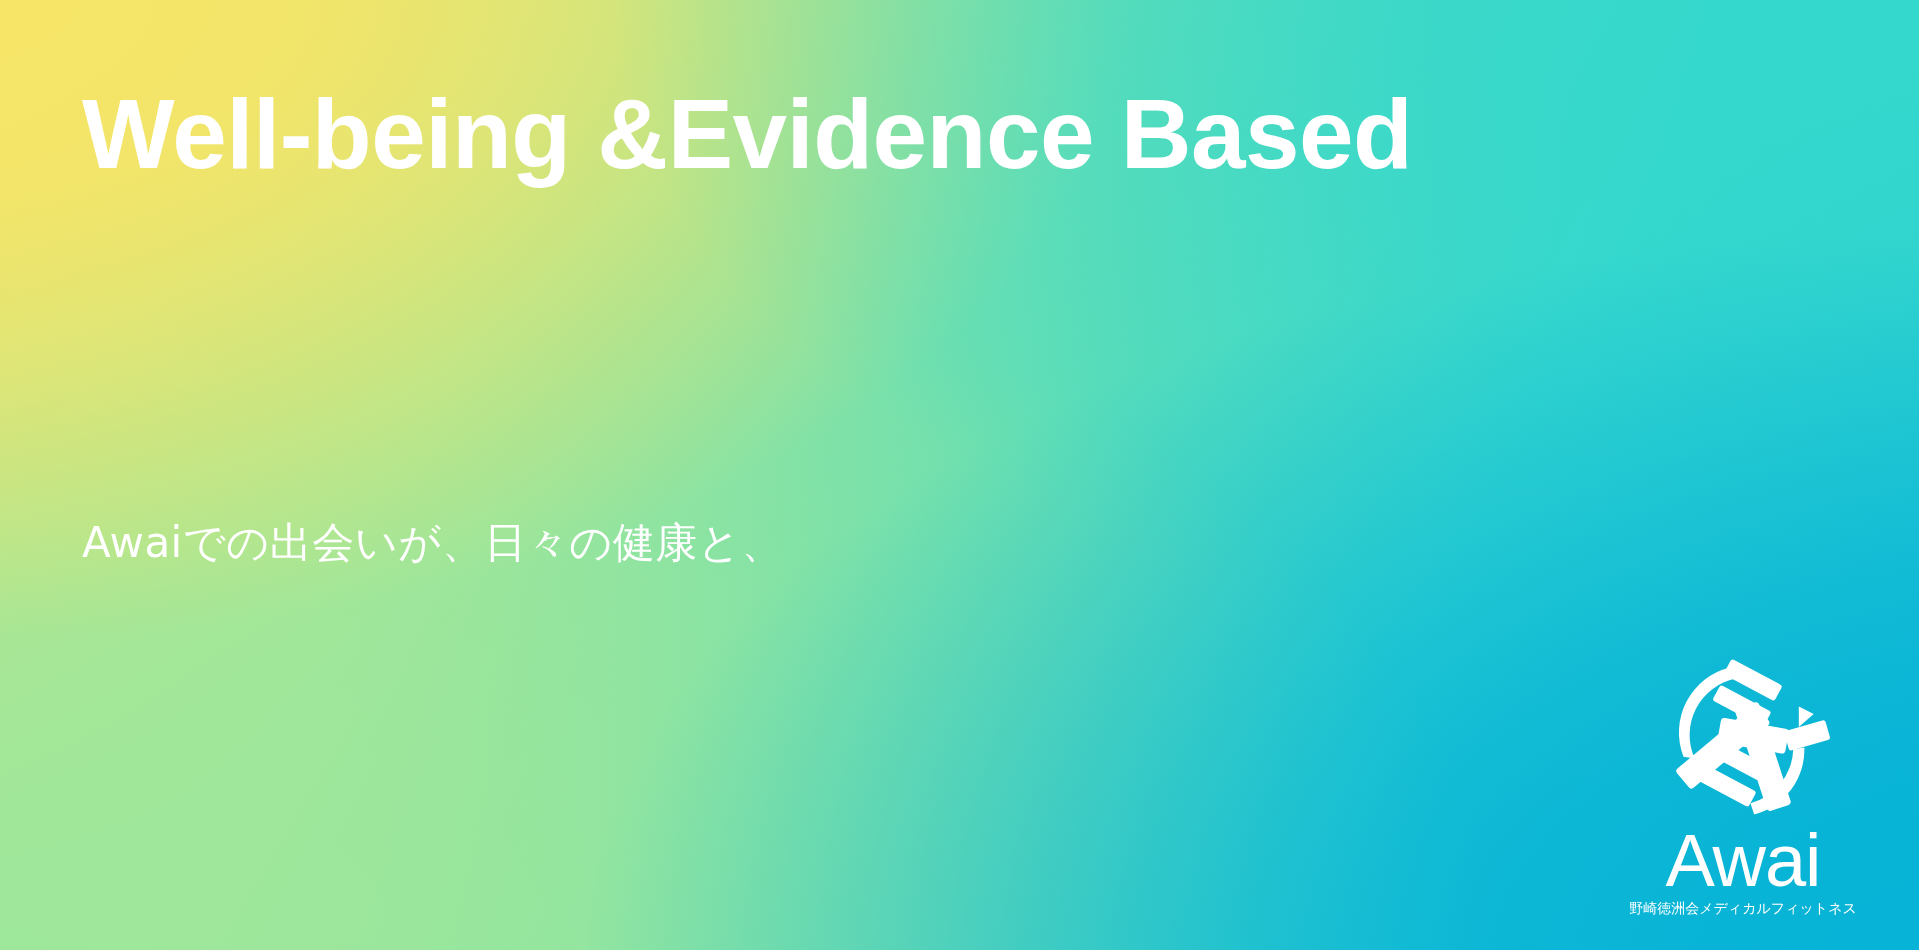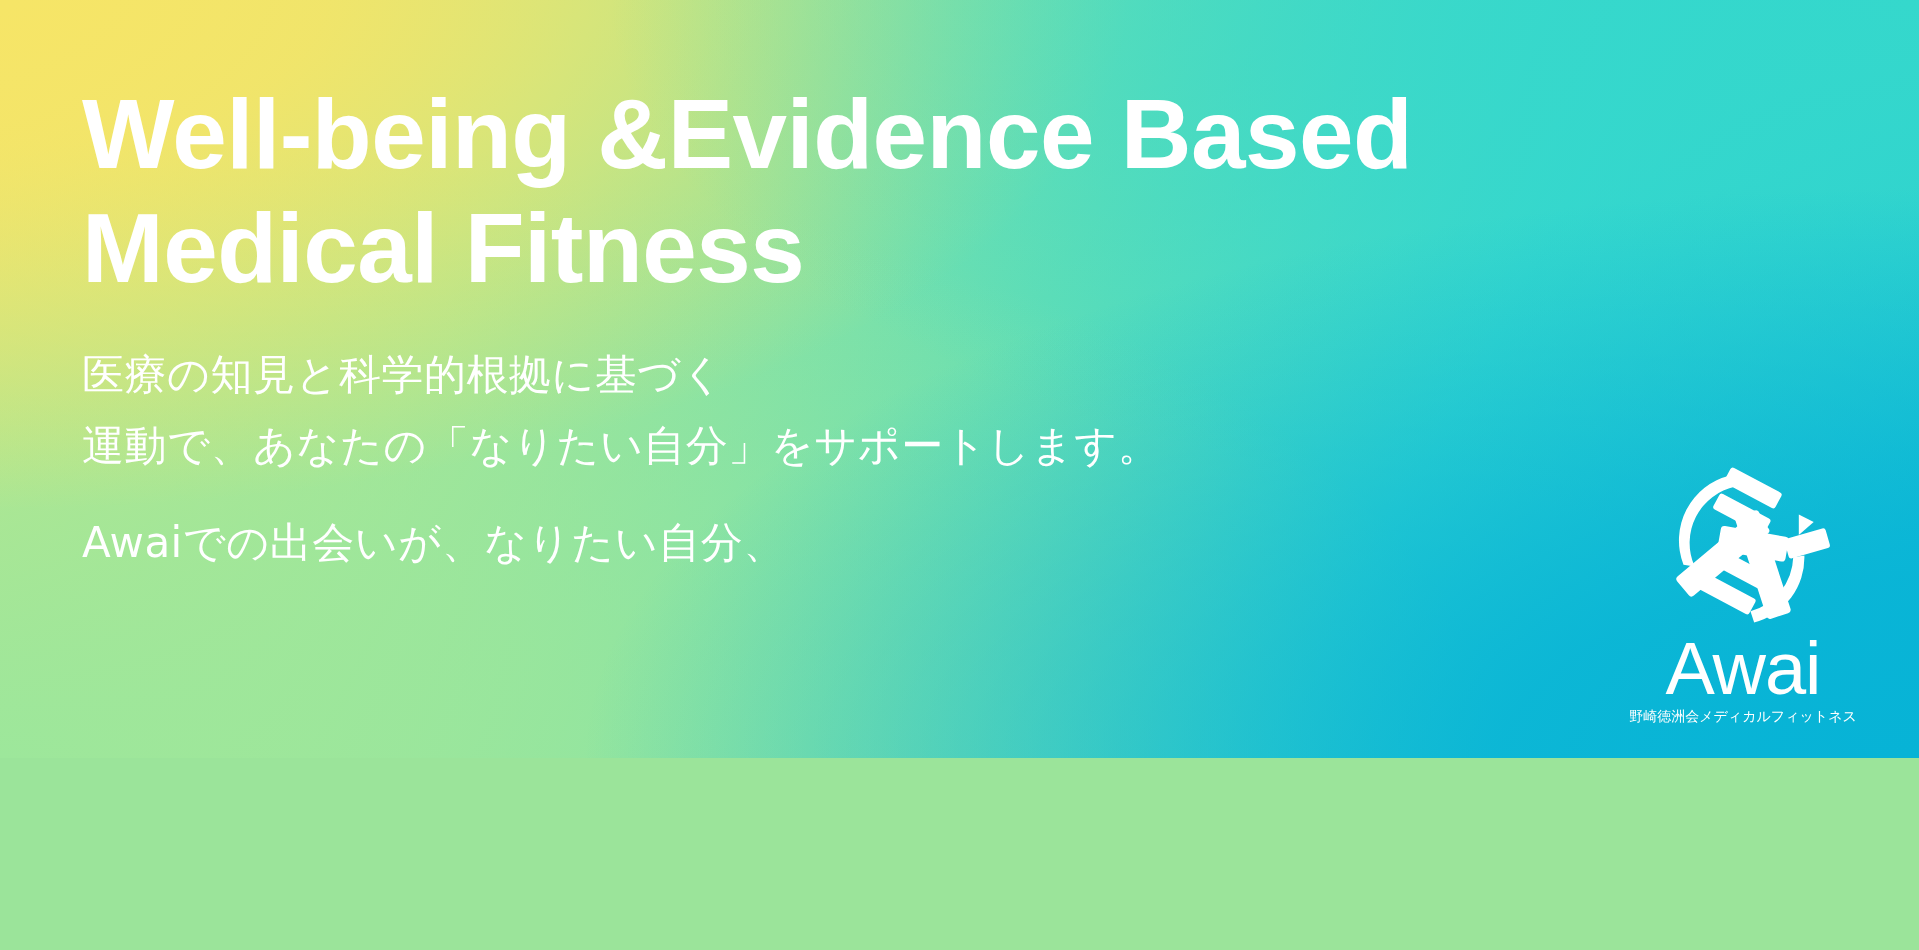--- a/index.html
+++ b/index.html
@@ -6,21 +6,21 @@
   html, body { width:1919px; height:950px; overflow:hidden; }
   body {
     font-family:"Liberation Sans", sans-serif;
     background:#9BE49A;
     position:relative;
   }
 
   
   #hero-banner {
     position:absolute; inset:0;
-    width:1919px; height:758px;
+    width:1919px; height:950px;
     overflow:hidden;
     background:
       radial-gradient(120% 130% at 100% 100%, #07B3D6 0%, rgba(7,179,214,0.85) 18%, rgba(7,179,214,0.0) 58%),
       radial-gradient(110% 115% at 100% 0%, #35D8CC 0%, rgba(53,216,204,0.80) 22%, rgba(53,216,204,0.0) 62%),
       radial-gradient(105% 120% at 0% 0%, #F6E567 0%, rgba(246,229,103,0.88) 16%, rgba(246,229,103,0.0) 56%),
       radial-gradient(120% 130% at 0% 100%, #9DE79B 0%, rgba(157,231,155,0.75) 25%, rgba(157,231,155,0.0) 65%),
       linear-gradient(118deg, #ECE472 0%, #A9E595 26%, #63DEB4 52%, #35D6CF 72%, #12BBD8 100%);
     text-decoration: underline;
   }
 
@@ -90,30 +90,25 @@
     white-space:nowrap;
   }
 </style>
 </head>
 <body>
 
 <div id="hero-banner">
 
   <div id="headline">
     <div class="headline-line">Well-being &amp;Evidence Based</div>
-    <div class="headline-line">Medical Fitness</div>
   </div>
 
-  <div id="lead-copy">
-    <div class="copy-line">医療の知見と科学的根拠に基づく</div>
-    <div class="copy-line">運動で、あなたの「なりたい自分」をサポートします。</div>
-  </div>
 
   <div id="secondary-copy">
-    <div class="copy-line">Awaiでの出会いが、なりたい自分、</div>
+    <div class="copy-line">Awaiでの出会いが、日々の健康と、</div>
   </div>
 
   <div id="logo-lockup">
     <svg id="logo-mark" viewBox="0 0 200 200">
       <defs>
         <clipPath id="circle-clip">
           <circle cx="100" cy="100" r="95"></circle>
         </clipPath>
       </defs>
       <g clip-path="url(#circle-clip)" fill="#FFFFFF">

